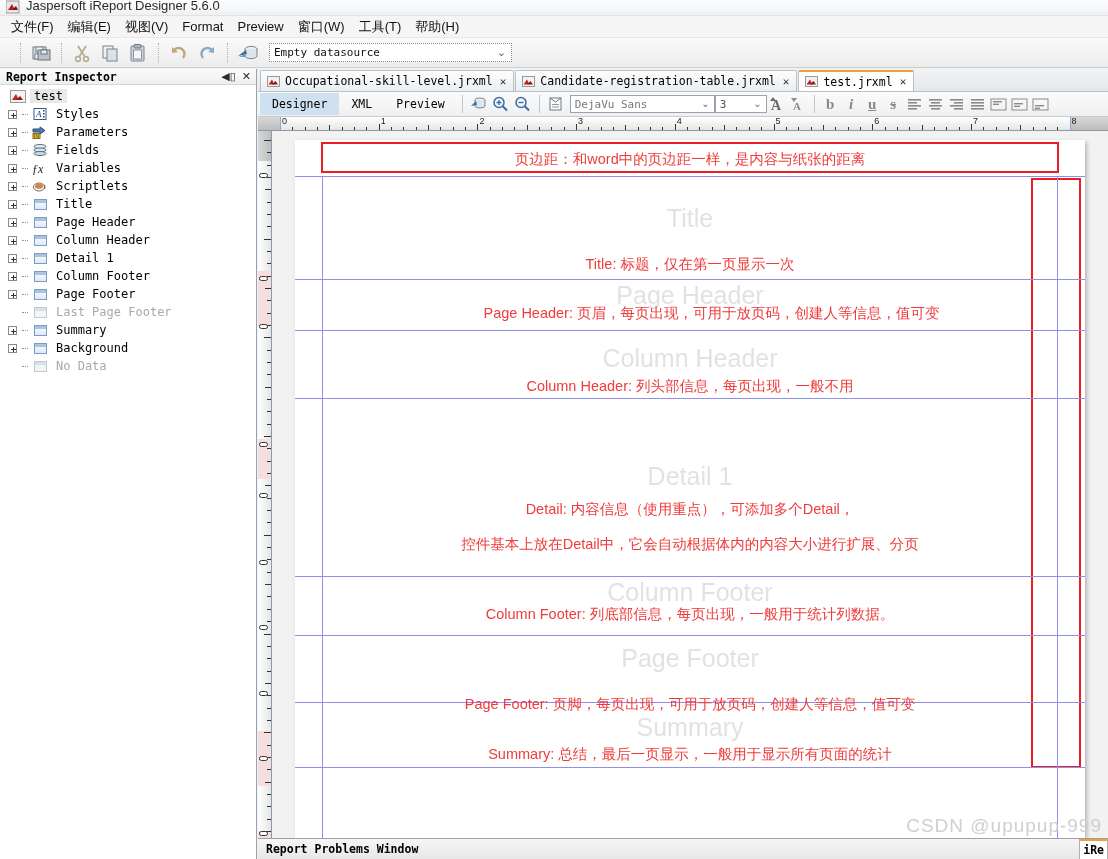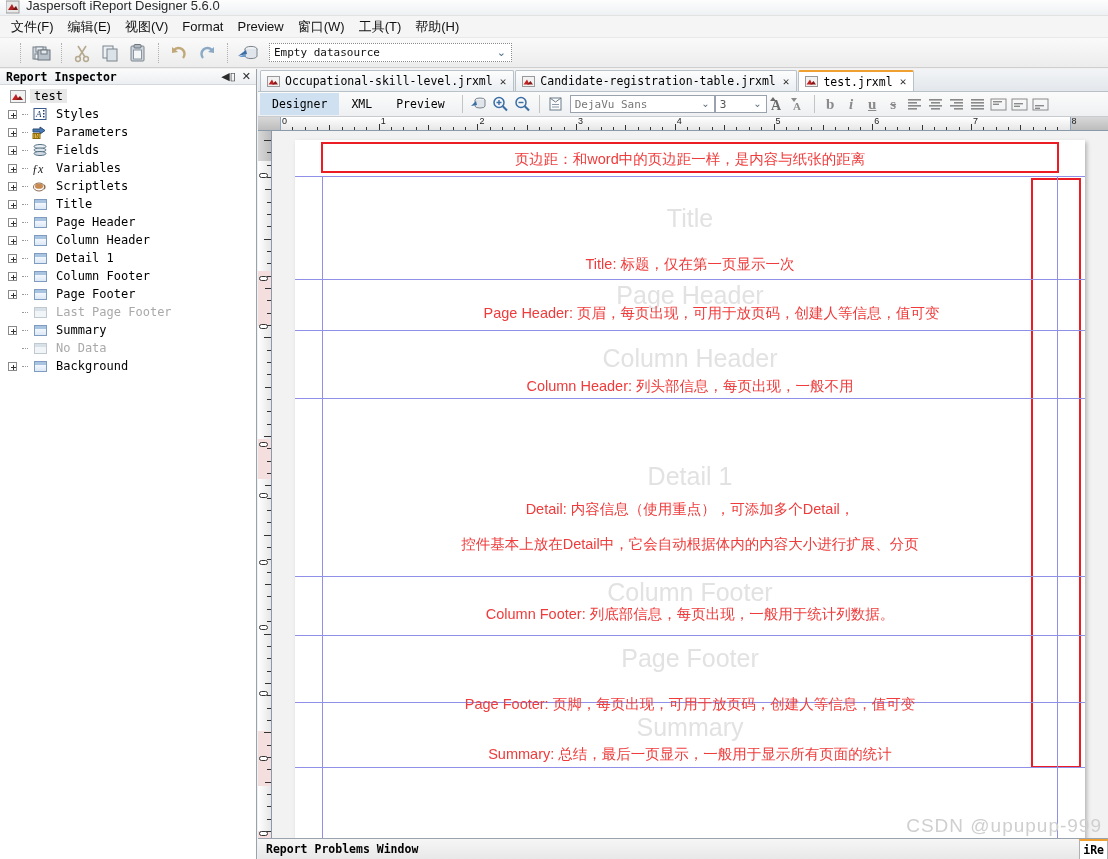--- a/index.html
+++ b/index.html
@@ -532,37 +532,37 @@
             <span class="box"></span>
           </span>
         <span class="tdots"></span>
         <span class="ticon">
             <span class="bandicon"></span>
           </span>
         <span class="tlabel">Summary</span>
       </div>
 
       <div class="trow">
+        <span class="texp">
+            <span class="box"></span>
+          </span>
+        <span class="tdots"></span>
+        <span class="ticon">
+            <span class="bandicon"></span>
+          </span>
+        <span class="tlabel">Background</span>
+      </div>
+
+      <div class="trow">
         <span class="texp"></span>
         <span class="tdots"></span>
         <span class="ticon">
             <span class="bandicon dim"></span>
           </span>
         <span class="tlabel dim">No Data</span>
-      </div>
-
-      <div class="trow">
-        <span class="texp">
-            <span class="box"></span>
-          </span>
-        <span class="tdots"></span>
-        <span class="ticon">
-            <span class="bandicon"></span>
-          </span>
-        <span class="tlabel">Background</span>
       </div>
     </div>
   </div>
 
   <div class="editor">
 
     <div class="tabstrip">
       <div class="tab">
         <span class="jicon">
           <svg width="13" height="11" viewBox="0 0 13 11">

